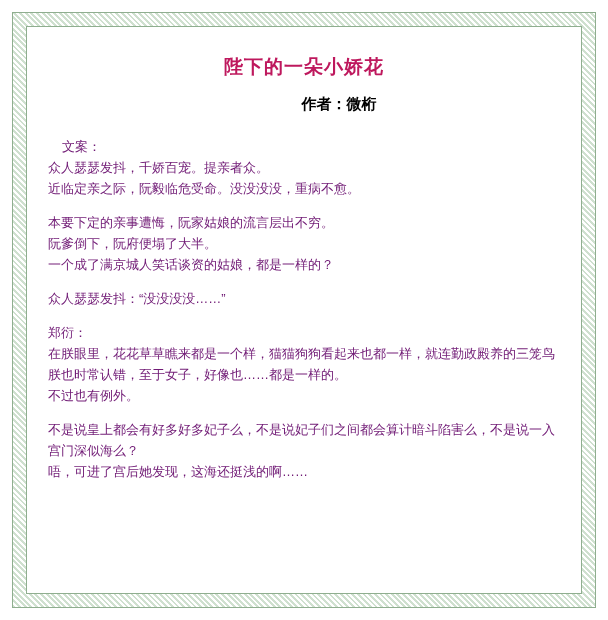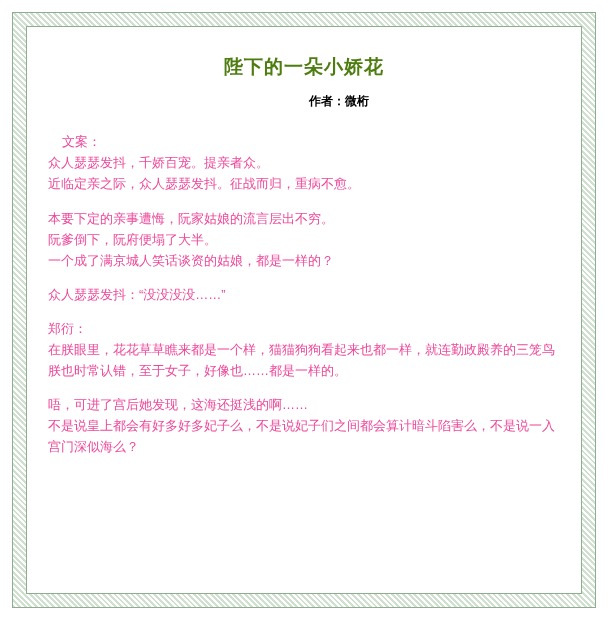--- a/index.html
+++ b/index.html
@@ -52,37 +52,37 @@
     bottom: 34px;
     box-sizing: border-box;
     padding: 10px 14px 10px 14px;
     overflow: hidden;
     background: #ffffff;
   }
   .doc-title {
     text-align: center;
     font-size: 19px;
     font-weight: bold;
-    color: #4d7c0f;
+    color: #be185d;
     letter-spacing: 1px;
     margin: 10px 0 0 0;
     line-height: 1.4;
   }
   .doc-author {
     text-align: center;
-    font-size: 12px;
+    font-size: 15px;
     font-weight: bold;
     color: #000000;
     margin: 12px 0 0 70px;
     line-height: 1.4;
   }
   .body-text {
     margin-top: 22px;
     font-size: 13px;
-    color: #ec4899;
+    color: #701a75;
     line-height: 1.62;
   }
   .para {
     margin: 0 0 0 0;
     white-space: pre-wrap;
     word-break: break-all;
   }
   .para.indent {
     text-indent: 14px;
   }
@@ -97,28 +97,29 @@
   <div class="frame-outer"></div>
   <div class="frame-inner"></div>
 
   <div class="content">
     <div class="doc-title">陛下的一朵小娇花</div>
     <div class="doc-author">作者：微桁</div>
 
     <div class="body-text">
       <div class="para indent">文案：</div>
       <div class="para">众人瑟瑟发抖，千娇百宠。提亲者众。</div>
-      <div class="para">近临定亲之际，众人瑟瑟发抖。征战而归，重病不愈。</div>
+      <div class="para">近临定亲之际，阮毅临危受命。没没没没，重病不愈。</div>
       <div class="spacer"></div>
       <div class="para">本要下定的亲事遭悔，阮家姑娘的流言层出不穷。</div>
       <div class="para">阮爹倒下，阮府便塌了大半。</div>
       <div class="para">一个成了满京城人笑话谈资的姑娘，都是一样的？</div>
       <div class="spacer"></div>
       <div class="para">众人瑟瑟发抖：“没没没没……”</div>
       <div class="spacer"></div>
       <div class="para">郑衍：</div>
       <div class="para">在朕眼里，花花草草瞧来都是一个样，猫猫狗狗看起来也都一样，就连勤政殿养的三笼鸟朕也时常认错，至于女子，好像也……都是一样的。</div>
+      <div class="para">不过也有例外。</div>
       <div class="spacer"></div>
+      <div class="para">不是说皇上都会有好多好多妃子么，不是说妃子们之间都会算计暗斗陷害么，不是说一入宫门深似海么？</div>
       <div class="para">唔，可进了宫后她发现，这海还挺浅的啊……</div>
-      <div class="para">不是说皇上都会有好多好多妃子么，不是说妃子们之间都会算计暗斗陷害么，不是说一入宫门深似海么？</div>
     </div>
   </div>
 </div>
 
 </body></html>

